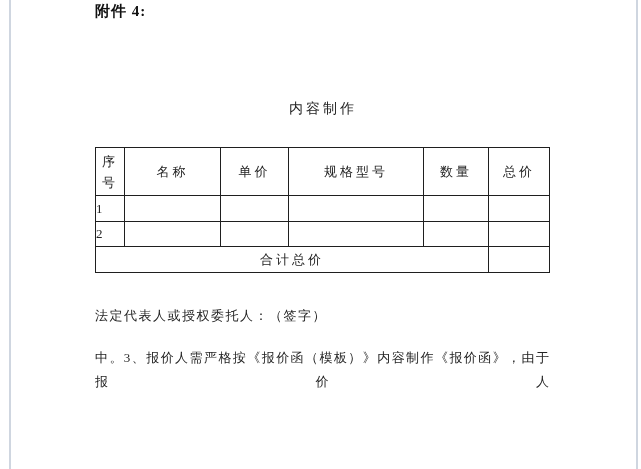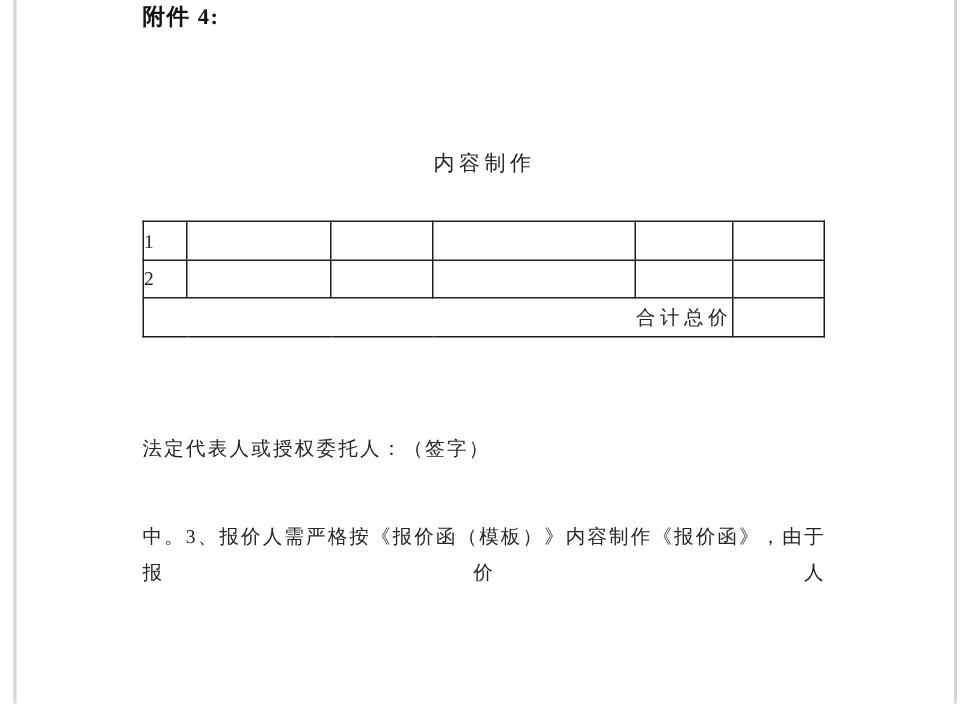--- a/index.html
+++ b/index.html
@@ -46,25 +46,25 @@
   table.quote-table th {
     text-align: center; vertical-align: middle;
     letter-spacing: 3px; line-height: 21px;
   }
   tr.header-row  { height: 48px; }
   tr.data-row-1  { height: 26px; }
   tr.data-row-2  { height: 25px; }
   tr.footer-row  { height: 26px; }
   td.cell-left { text-align: left; vertical-align: middle; padding-left: 5px; }
   td.footer-label-cell {
-    text-align: right; vertical-align: middle;
+    text-align: center; vertical-align: middle;
     padding-left: 5px; letter-spacing: 3px;
   }
   .signature-line {
-    position: absolute; left: 0; top: 290px;
+    position: absolute; left: 0; top: 307px;
     font-size: 13px; letter-spacing: 1.5px;
   }
   .notes {
     position: absolute; left: 0; top: 346px; width: 455px;
     font-size: 13px; letter-spacing: 1px;
   }
   .note-line { line-height: 24px; white-space: nowrap; }
   .note-line.just {
     white-space: normal;
     text-align: justify;
@@ -86,20 +86,28 @@
   <table class="quote-table">
     <colgroup>
       <col style="width:29px">
         <col style="width:96px">
         <col style="width:68px">
       <col style="width:135px">
         <col style="width:65px">
         <col style="width:61px">
     </colgroup>
     <tbody>
+        <tr class="header-row">
+      <th>序号</th>
+      <th>名称</th>
+      <th>单价</th>
+      <th>规格型号</th>
+      <th>数量</th>
+      <th>总价</th>
+    </tr>
     <tr class="data-row-1">
       <td class="cell-left">1</td>
       <td class="cell-left"></td>
       <td class="cell-left"></td>
       <td class="cell-left"></td>
       <td class="cell-left"></td>
       <td class="cell-left"></td>
     </tr>
     <tr class="data-row-2">
       <td class="cell-left">2</td>

